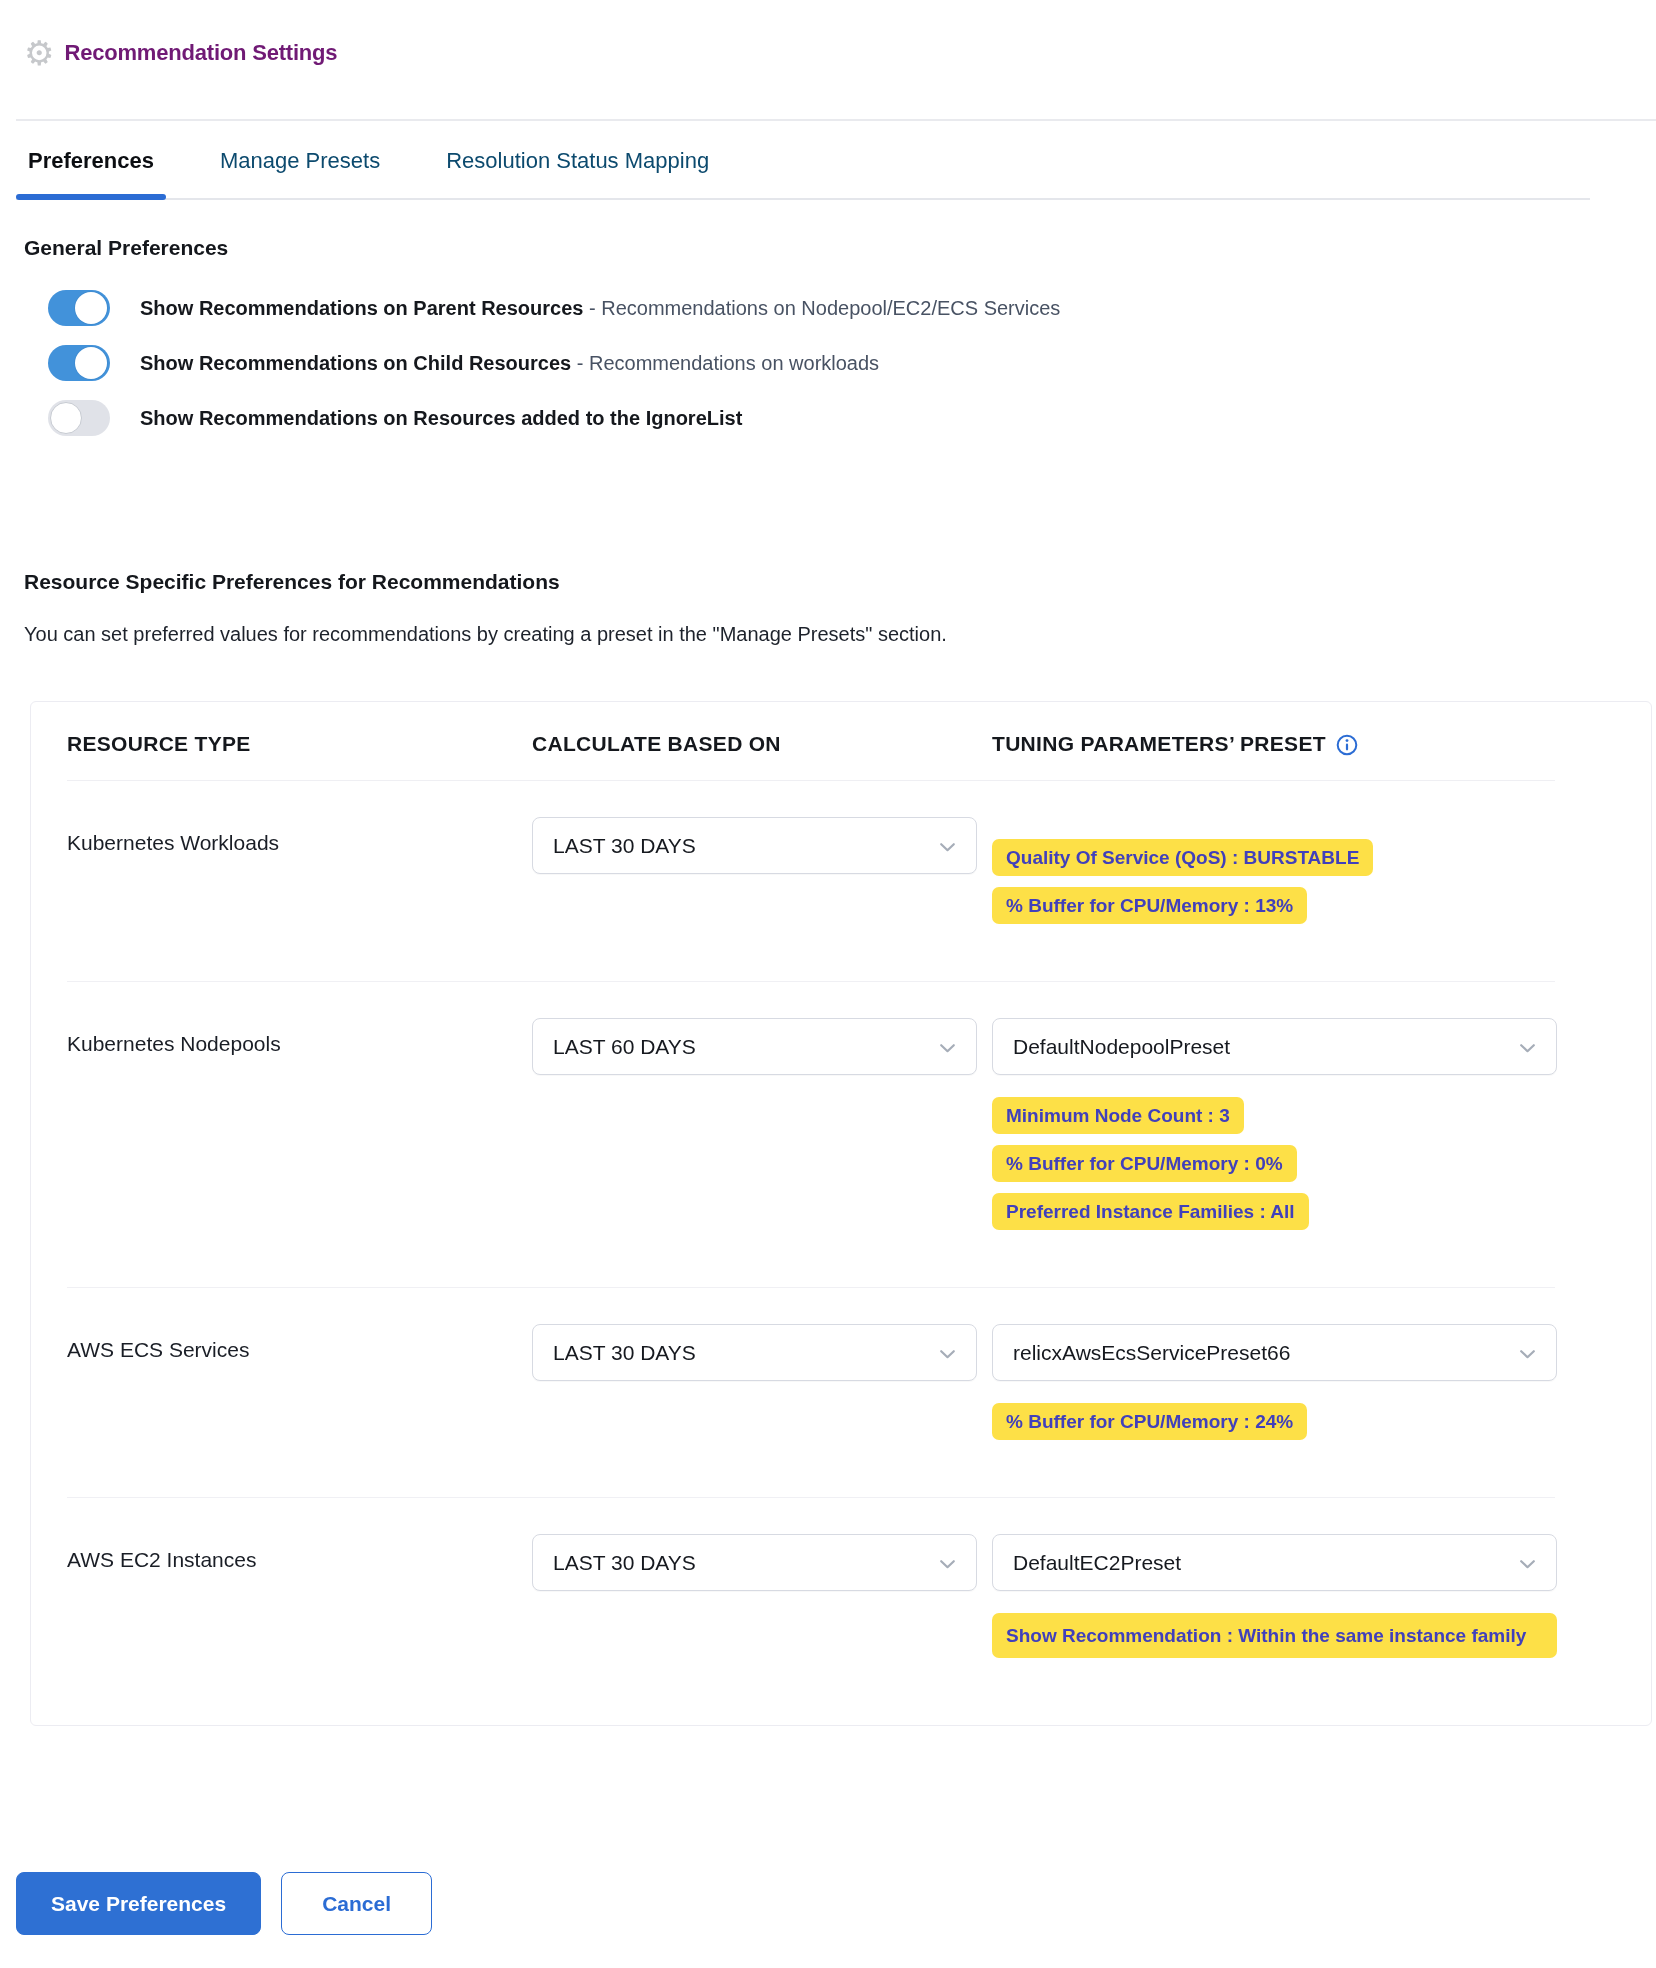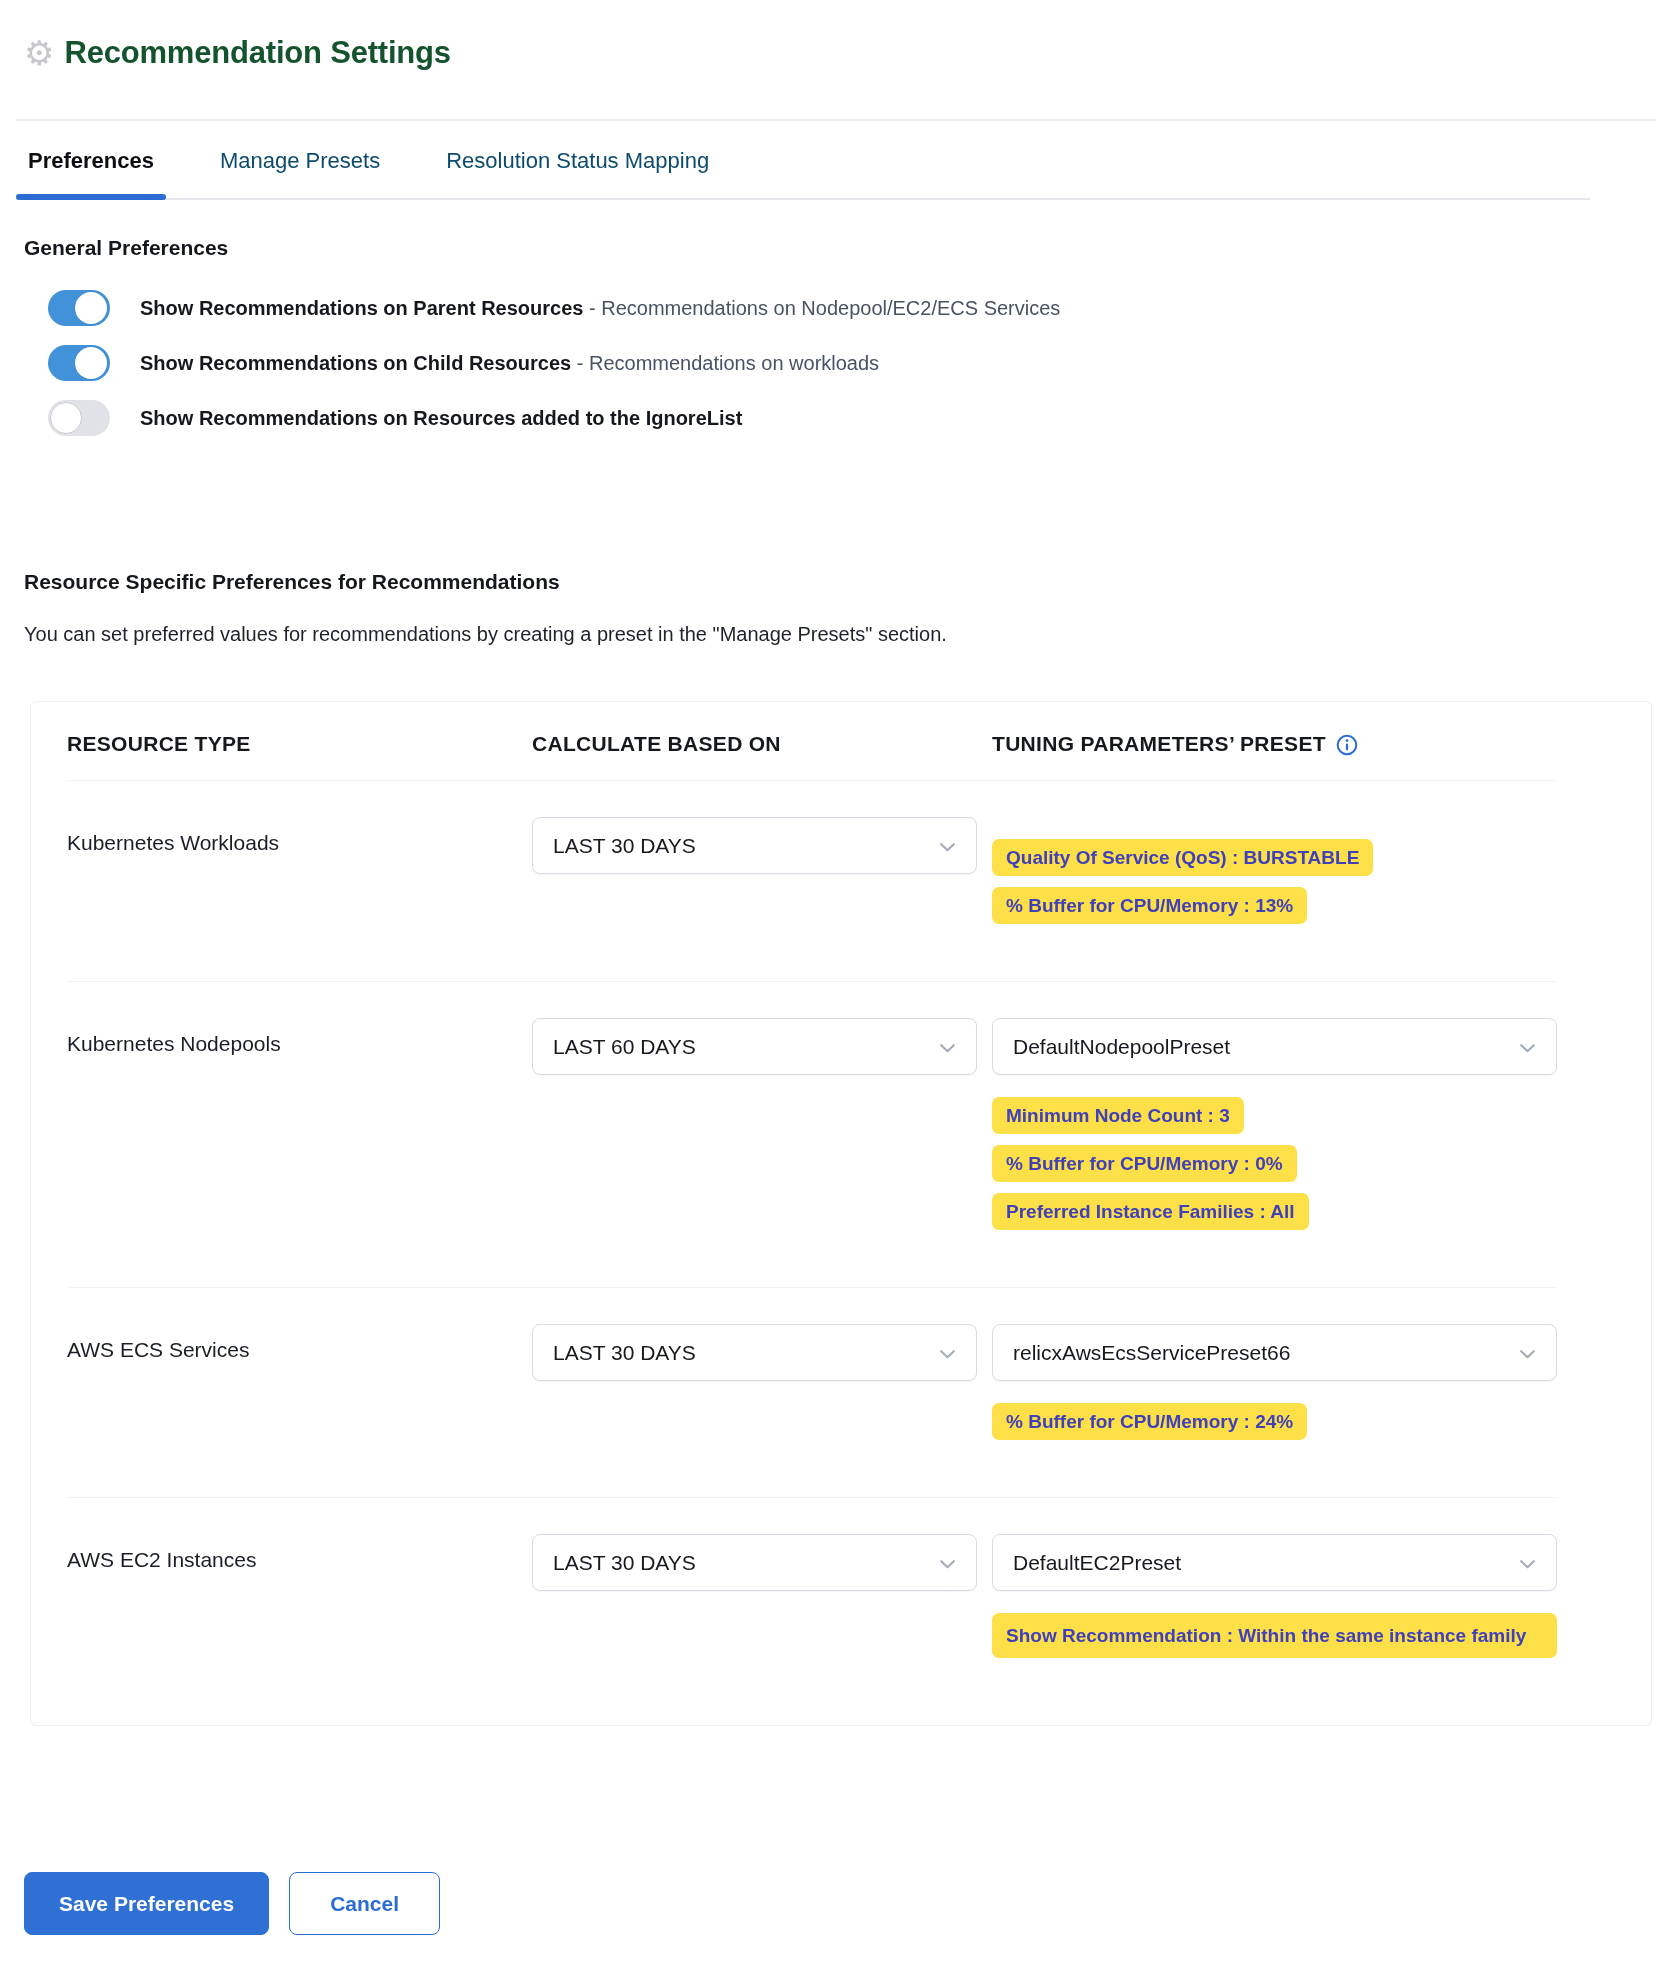--- a/index.html
+++ b/index.html
@@ -8,21 +8,21 @@
     width: 1656px; height: 1968px; margin: 0;
     font-family: "Liberation Sans", "DejaVu Sans", sans-serif;
     color: #16191f;
     -webkit-font-smoothing: antialiased;
   }
   .page { position: relative; width: 100%; height: 100%; overflow: hidden; }
 
   
   .app-header { display: flex; align-items: center; gap: 10px; margin: 30px 24px 0 24px; height: 46px; }
   .gear { font-size: 34px; color: #c6c8cb; line-height: 1; }
-  .page-title { font-size: 31px; font-weight: 700; letter-spacing: -0.2px; color: #14532d; }
+  .page-title { font-size: 22px; font-weight: 700; letter-spacing: -0.2px; color: #701a75; }
   .header-divider { border: none; border-top: 2px solid #e9eaee; margin: 43px 0 0 16px; }
 
   
   .tabs { display: flex; gap: 42px; margin: 0 66px 0 16px; border-bottom: 2px solid #e4e6eb; }
   .tab { position: relative; padding: 27px 12px 24px 12px; font-size: 22px; color: #0c4a6e; cursor: pointer; white-space: nowrap; }
   .tab.active { color: #0c0e12; font-weight: 700; }
   .tab.active::after { content: ""; position: absolute; left: 0; right: 0; bottom: -2px; height: 6px; border-radius: 3px; background: #2b6cd4; }
 
   
   .section-heading { font-size: 21px; font-weight: 700; color: #14171c; margin: 36px 24px 0 24px; }
@@ -68,21 +68,21 @@
   .badges { margin-top: 22px; }
   .badge {
     display: inline-block; background: #fde047; color: #4140bb;
     font-size: 19px; font-weight: 600; line-height: 27px;
     padding: 5px 14px; border-radius: 7px; margin-bottom: 11px;
     max-width: 100%;
   }
   .badge.wide { display: block; padding: 9px 14px; }
 
   
-  .actions { position: absolute; left: 24px; top: 1872px; display: flex; gap: 20px; }
+  .actions { position: absolute; left: 16px; top: 1872px; display: flex; gap: 20px; }
   .btn { height: 63px; border-radius: 8px; font-size: 21px; font-weight: 700; cursor: pointer;
          font-family: "Liberation Sans", "DejaVu Sans", sans-serif; }
   .btn-primary { background: #2e70d3; color: #ffffff; border: 1px solid #2e70d3; padding: 0 34px; }
   .btn-secondary { background: #ffffff; color: #2b6cd4; border: 1.5px solid #2b6cd4; padding: 0 40px; }
 </style>
 </head>
 <body>
 
 <div class="page">
 

